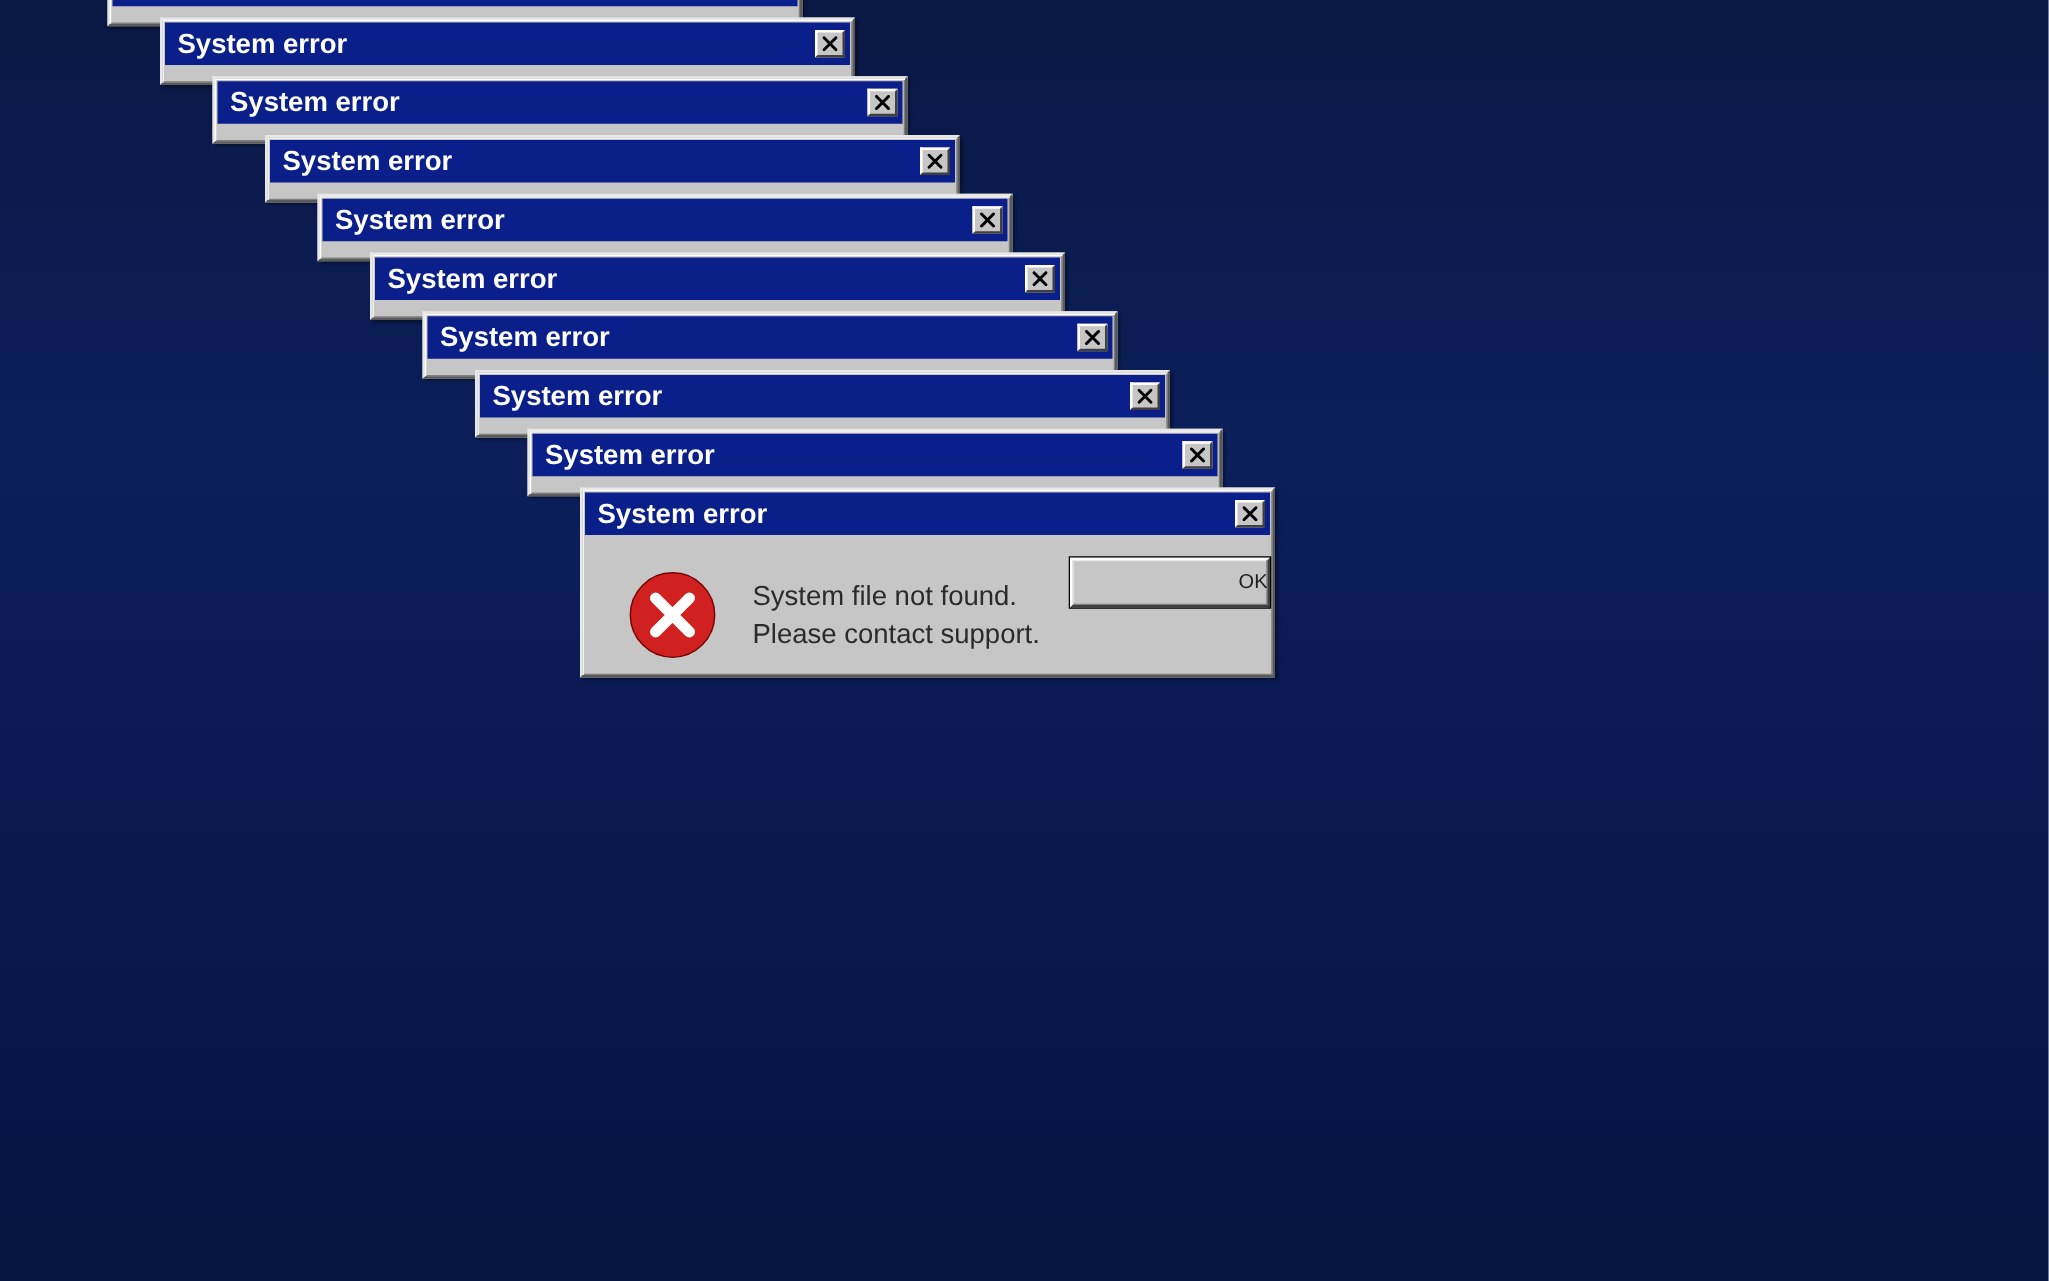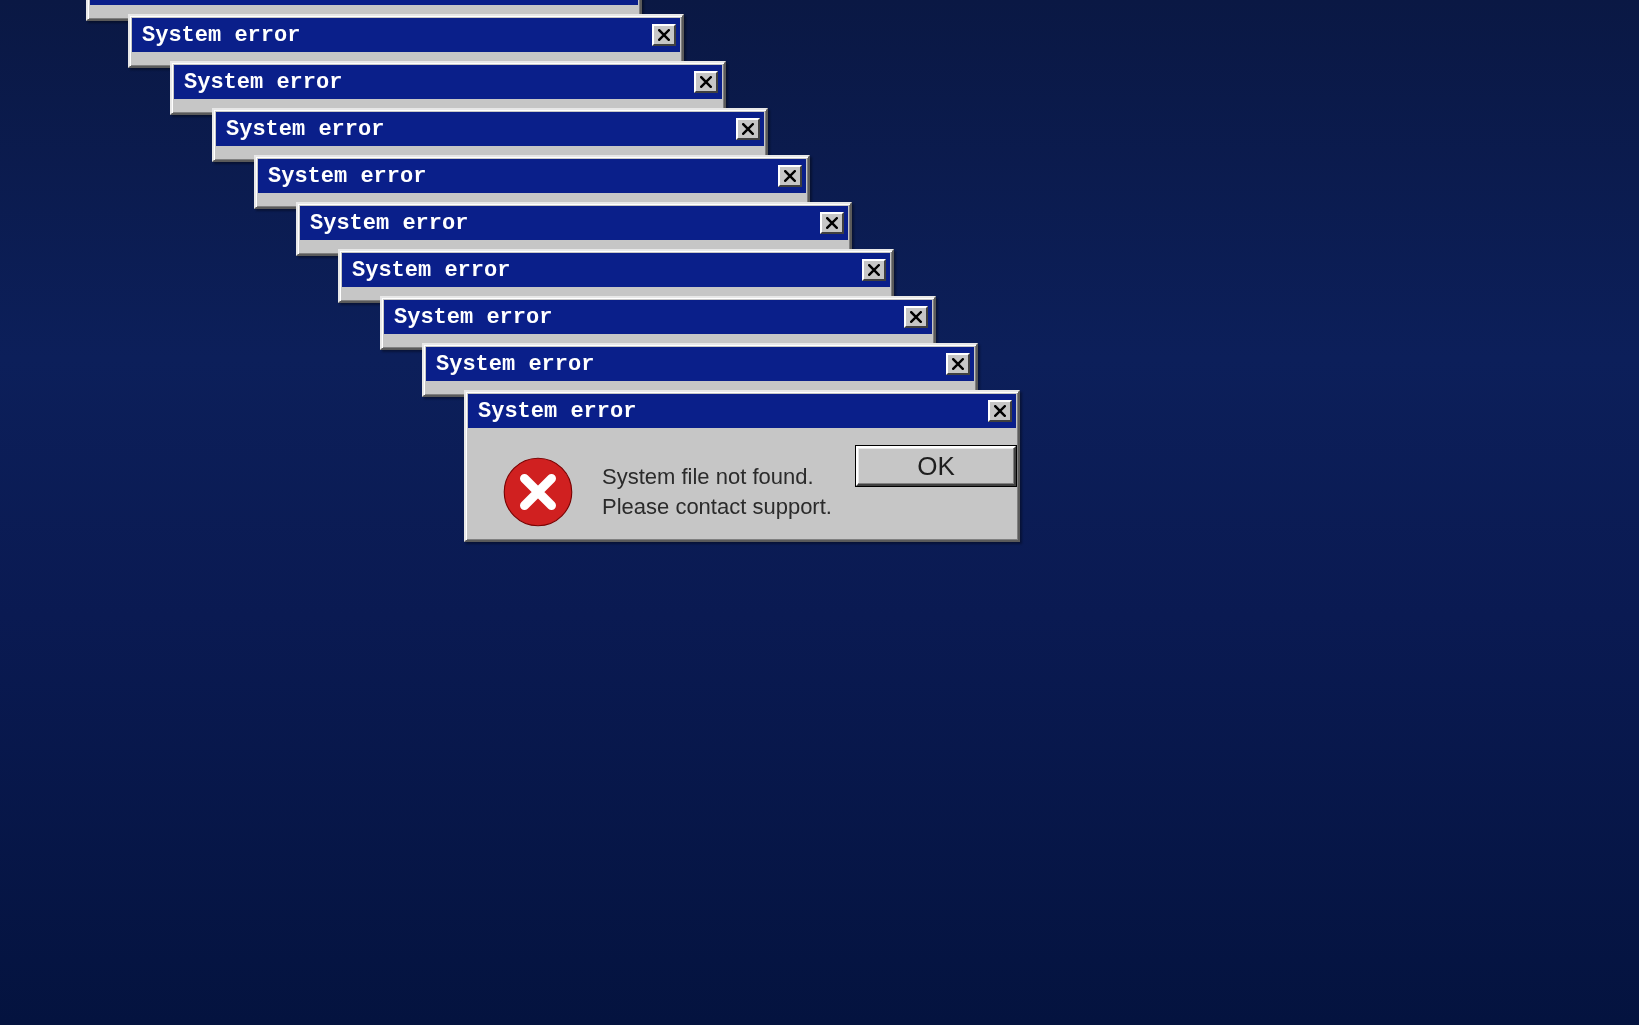--- a/index.html
+++ b/index.html
@@ -36,21 +36,20 @@
     height: 34px;
     padding: 0 4px 0 10px;
     box-sizing: border-box;
   }
   .titlebar-text {
     flex: 1;
     font-size: 22px;
     font-weight: bold;
     letter-spacing: 0;
     white-space: nowrap;
-    font-family: Liberation Mono, monospace;
   }
   .close-btn {
     width: 24px;
     height: 22px;
     background: #c6c6c6;
     border-top: 2px solid #fff;
     border-left: 2px solid #fff;
     border-right: 2px solid #404040;
     border-bottom: 2px solid #404040;
     display: flex;
@@ -92,23 +91,23 @@
   .ok-btn {
     min-width: 160px;
     height: 40px;
     background: #c6c6c6;
     border-top: 2px solid #fff;
     border-left: 2px solid #fff;
     border-right: 2px solid #404040;
     border-bottom: 2px solid #404040;
     outline: 1px solid #000;
     box-shadow: inset -1px -1px 0 #808080, inset 1px 1px 0 #e8e8e8;
-    font-size: 26px;
+    font-size: 16px;
     color: #1e1e1e;
-    text-align: center;
+    text-align: right;
     line-height: 36px;
     box-sizing: border-box;
   }
   .dialog.back .dialog-body {
     height: 12px;
   }
 </style>
 </head>
 <body>
 

